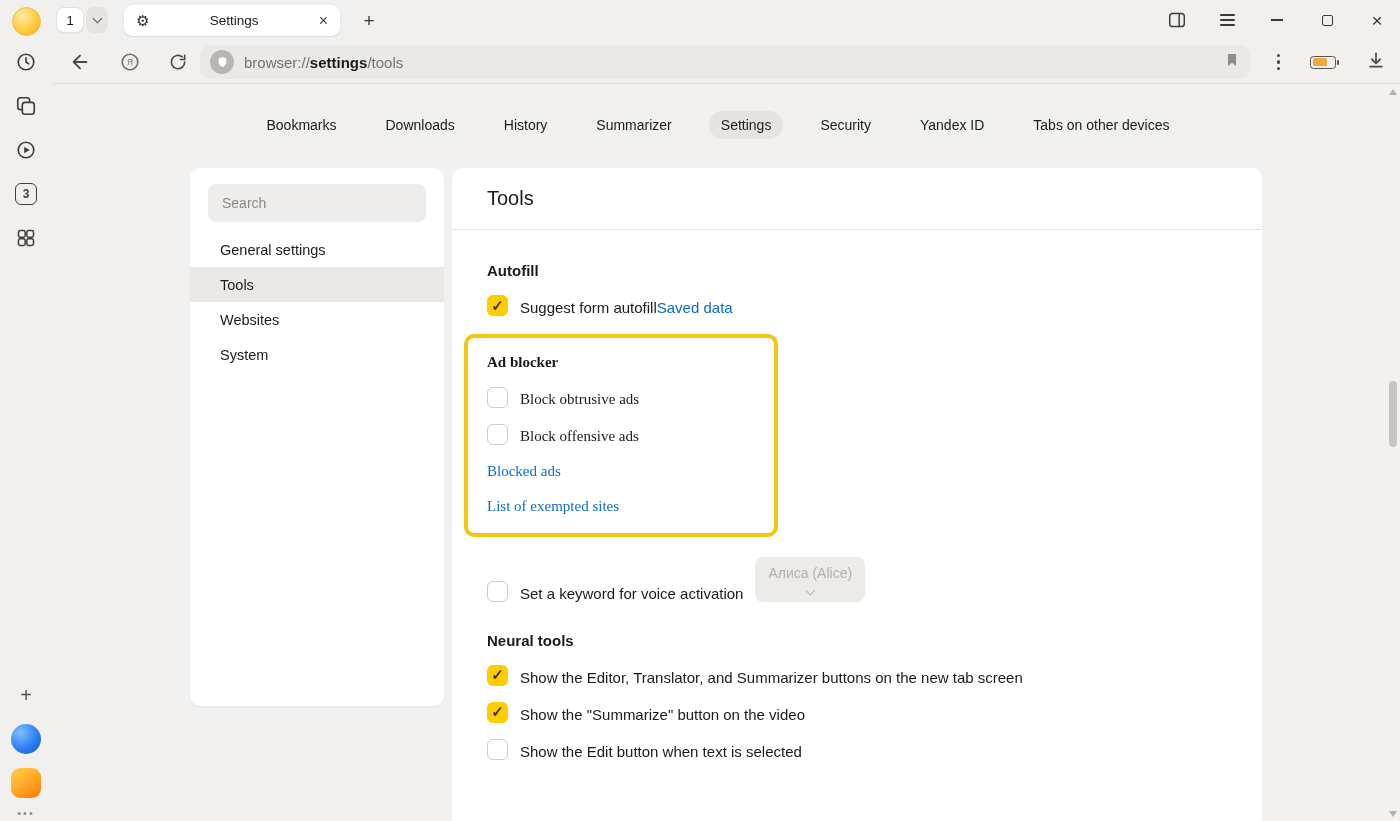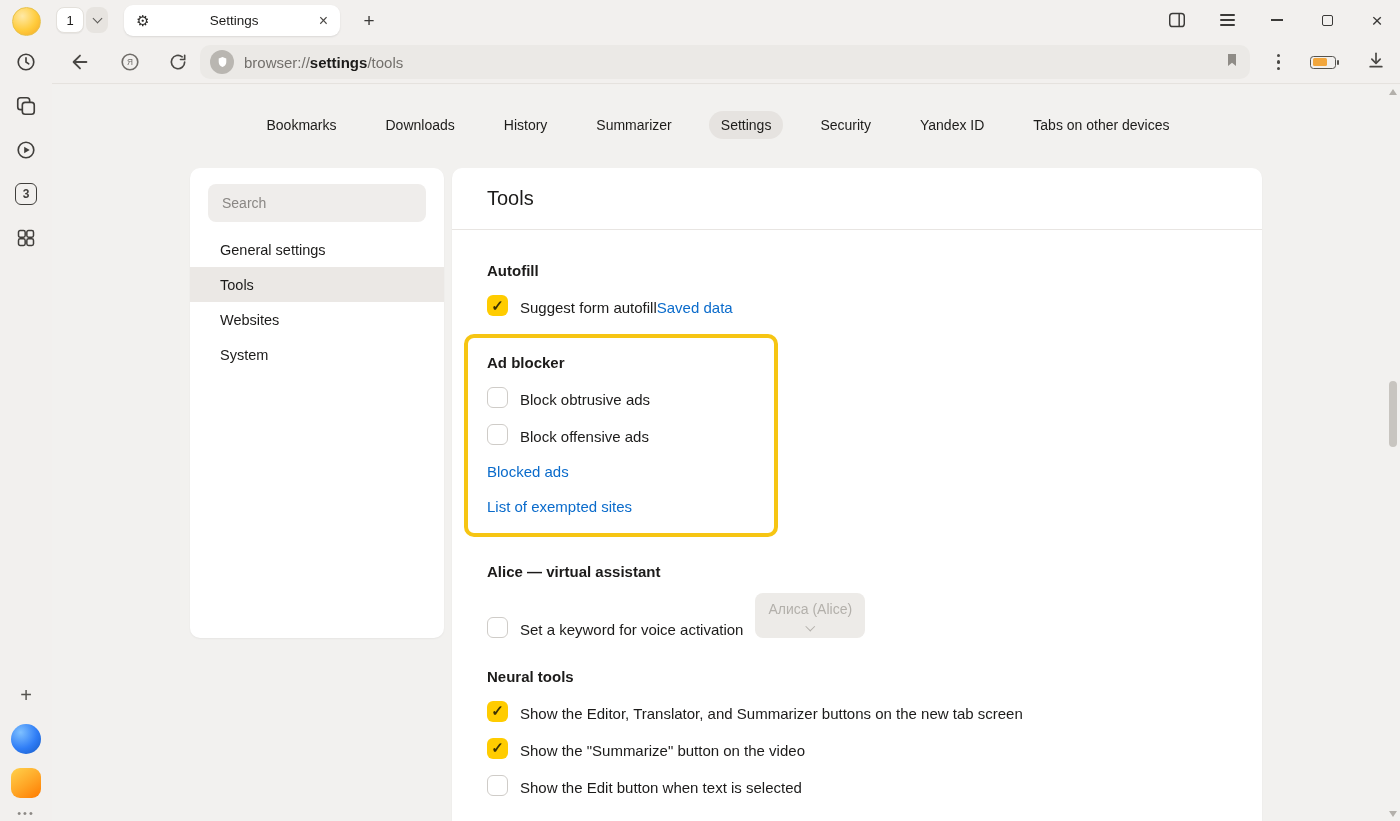--- a/index.html
+++ b/index.html
@@ -65,21 +65,21 @@
   .battery::after { content:""; position:absolute; right:-4px; top:3px; width:2.5px; height:5px; background:#55534f; border-radius:1px; }
   .battery-fill { position:absolute; left:1.5px; top:1.5px; bottom:1.5px; width:60%; background:#f2a63c; border-radius:1.5px; }
 
   
   .page { position:absolute; left:52px; top:85px; right:0; bottom:0; background:#f2f1ef; z-index:1; }
   .top-nav { position:absolute; top:26px; left:4px; right:20px; display:flex; justify-content:center; gap:25px; align-items:center; }
   .nav-item { font-size:14px; color:#1d1c1a; padding:6px 12px; border-radius:15px; cursor:pointer; white-space:nowrap; }
   .nav-item.active { background:#e6e3e0; }
 
   .card { background:#fff; border-radius:10px; box-shadow:0 1px 2px rgba(0,0,0,.05); }
-  .left-card { position:absolute; left:138px; top:83px; width:254px; height:470px; padding-top:16px; }
+  .left-card { position:absolute; left:138px; top:83px; width:254px; height:538px; padding-top:16px; }
   .search-wrap { margin:0 18px 10px; }
   .search-input { width:100%; height:38px; background:#efedeb; border:none; border-radius:8px; padding:0 14px;
                   font-size:14px; font-family:"Liberation Sans",sans-serif; color:#1c1b1a; outline:none; }
   .search-input::placeholder { color:#8a8784; }
   .nav-list { margin-top:10px; }
   .list-item { height:35px; display:flex; align-items:center; padding-left:30px; font-size:14.5px; cursor:pointer; }
   .list-item.active { background:#ebe8e5; }
 
   .right-card { position:absolute; left:400px; top:83px; width:810px; height:680px; }
   .card-header { height:62px; display:flex; align-items:center; padding-left:35px; font-size:20px;
@@ -89,21 +89,21 @@
   .row { display:flex; align-items:flex-end; margin:13px 0; min-height:24px; }
   .checkbox { width:21px; height:21px; border-radius:6px; margin-right:12px; border:1.5px solid #cfccc8;
               background:#fff; position:relative; flex:none; cursor:pointer; }
   .checkbox.checked { background:#ffcc00; border:none; }
   .checkbox.checked::after { content:"\2713"; position:absolute; inset:0; display:flex; align-items:center;
               justify-content:center; font-size:15px; font-weight:bold; color:#3a3104; }
   .link { color:#0a6bcb; cursor:pointer; text-decoration:none; }
   .row .link.inline { margin-left:0; }
   .link-row { margin:18px 0; }
   .highlight-box { border:4px solid #f6c513; border-radius:10px; margin:18px 0 20px -23px;
-                   padding:10px 20px 14px 19px; width:314px; }
+                   padding:10px 20px 14px 19px; width:314px;font-family:Liberation Serif, serif; }
   .highlight-box .section-heading { margin:6px 0 6px; }
   .select-pill { display:inline-flex; align-items:center; gap:9px; margin-left:12px; background:#edebe8;
                  color:#b3b0ab; padding:8px 13px; border-radius:8px; font-size:14px; cursor:default;flex-direction:column; }
   .chev-sm { width:6.5px; height:6.5px; border-right:1.6px solid #b3b0ab; border-bottom:1.6px solid #b3b0ab;
              transform:rotate(45deg); margin-top:-3px; }
 
   
   .scrollbar { position:absolute; right:1px; top:4px; bottom:4px; width:12px; }
   .scroll-arrow { position:absolute; left:2px; width:0; height:0; border-left:4px solid transparent; border-right:4px solid transparent; }
   .scroll-arrow.up { top:0; border-bottom:6px solid #b3b0ab; }
@@ -289,21 +289,20 @@
           <span>Block obtrusive ads</span>
         </div>
         <div class="row">
           <span class="checkbox"></span>
           <span>Block offensive ads</span>
         </div>
         <div class="link-row"><a class="link">Blocked ads</a></div>
         <div class="link-row" style="margin-bottom:4px"><a class="link">List of exempted sites</a></div>
       </div>
 
-      <h3 class="section-heading">Alice — virtual assistant</h3>
       <div class="row">
         <span class="checkbox"></span>
         <span>Set a keyword for voice activation</span>
         <span class="select-pill">
           <span>Алиса (Alice)</span>
           <span class="chev-sm"></span>
         </span>
       </div>
 
       <h3 class="section-heading" style="margin-top:30px">Neural tools</h3>

